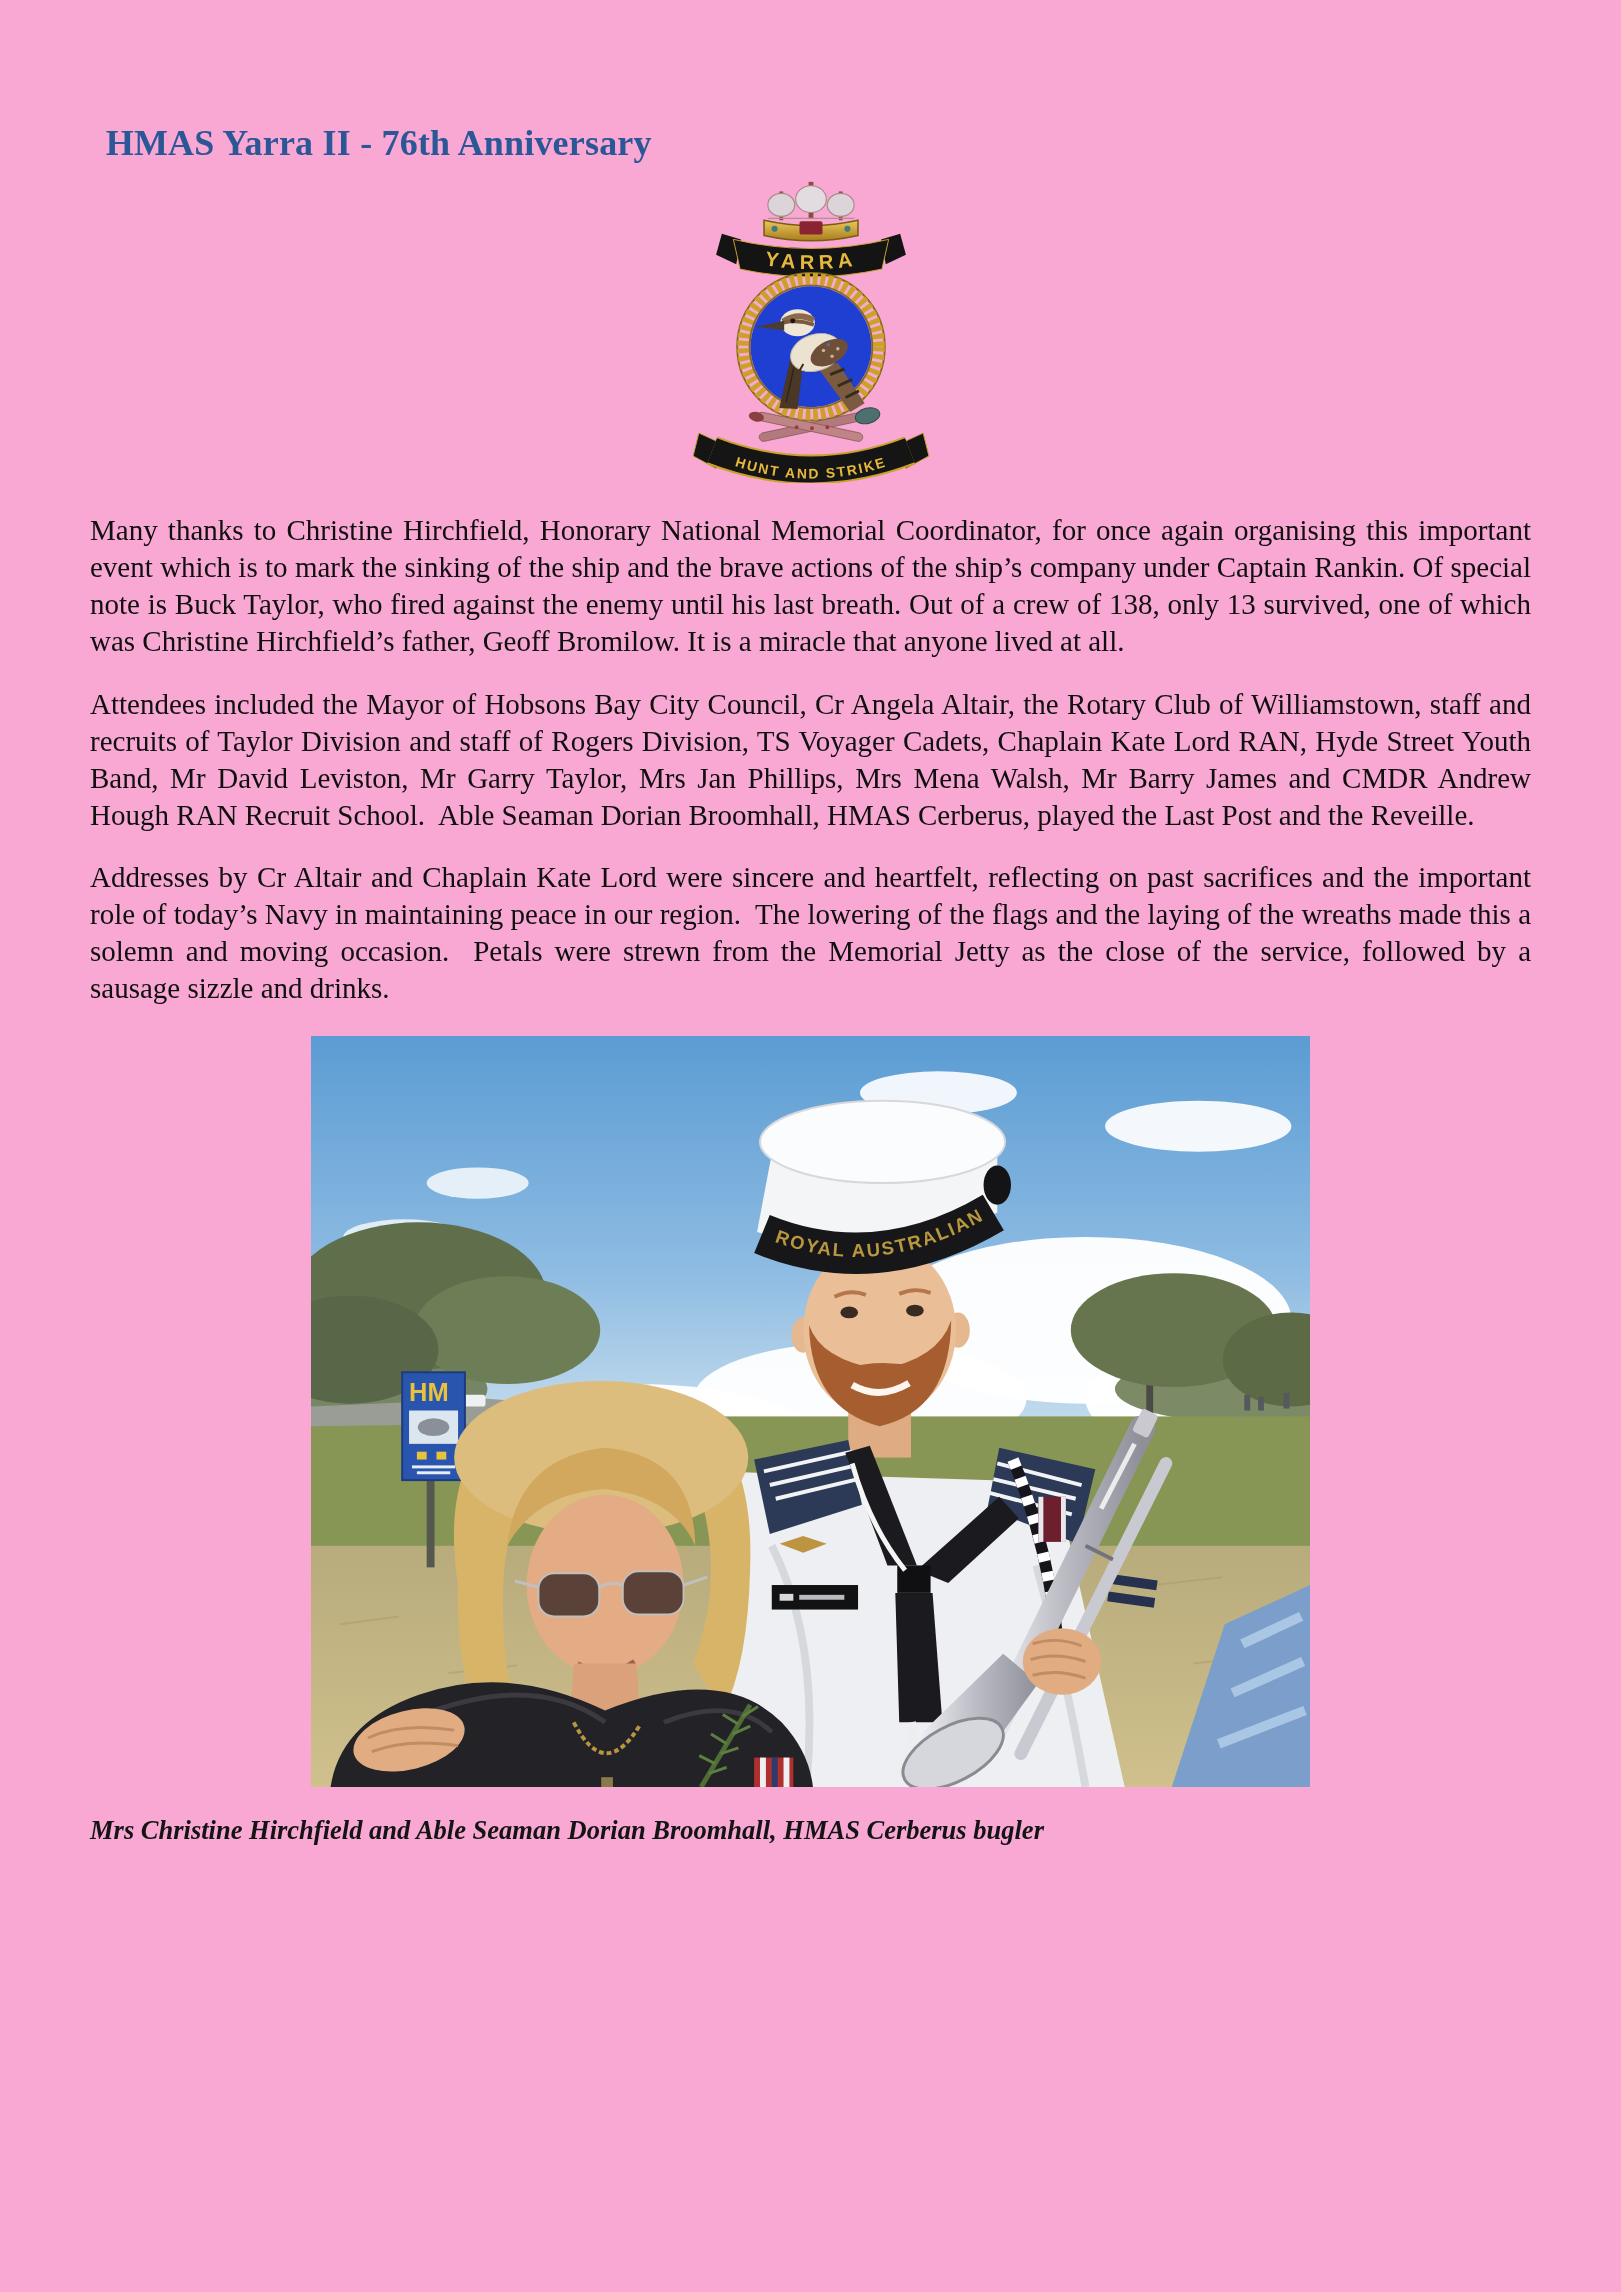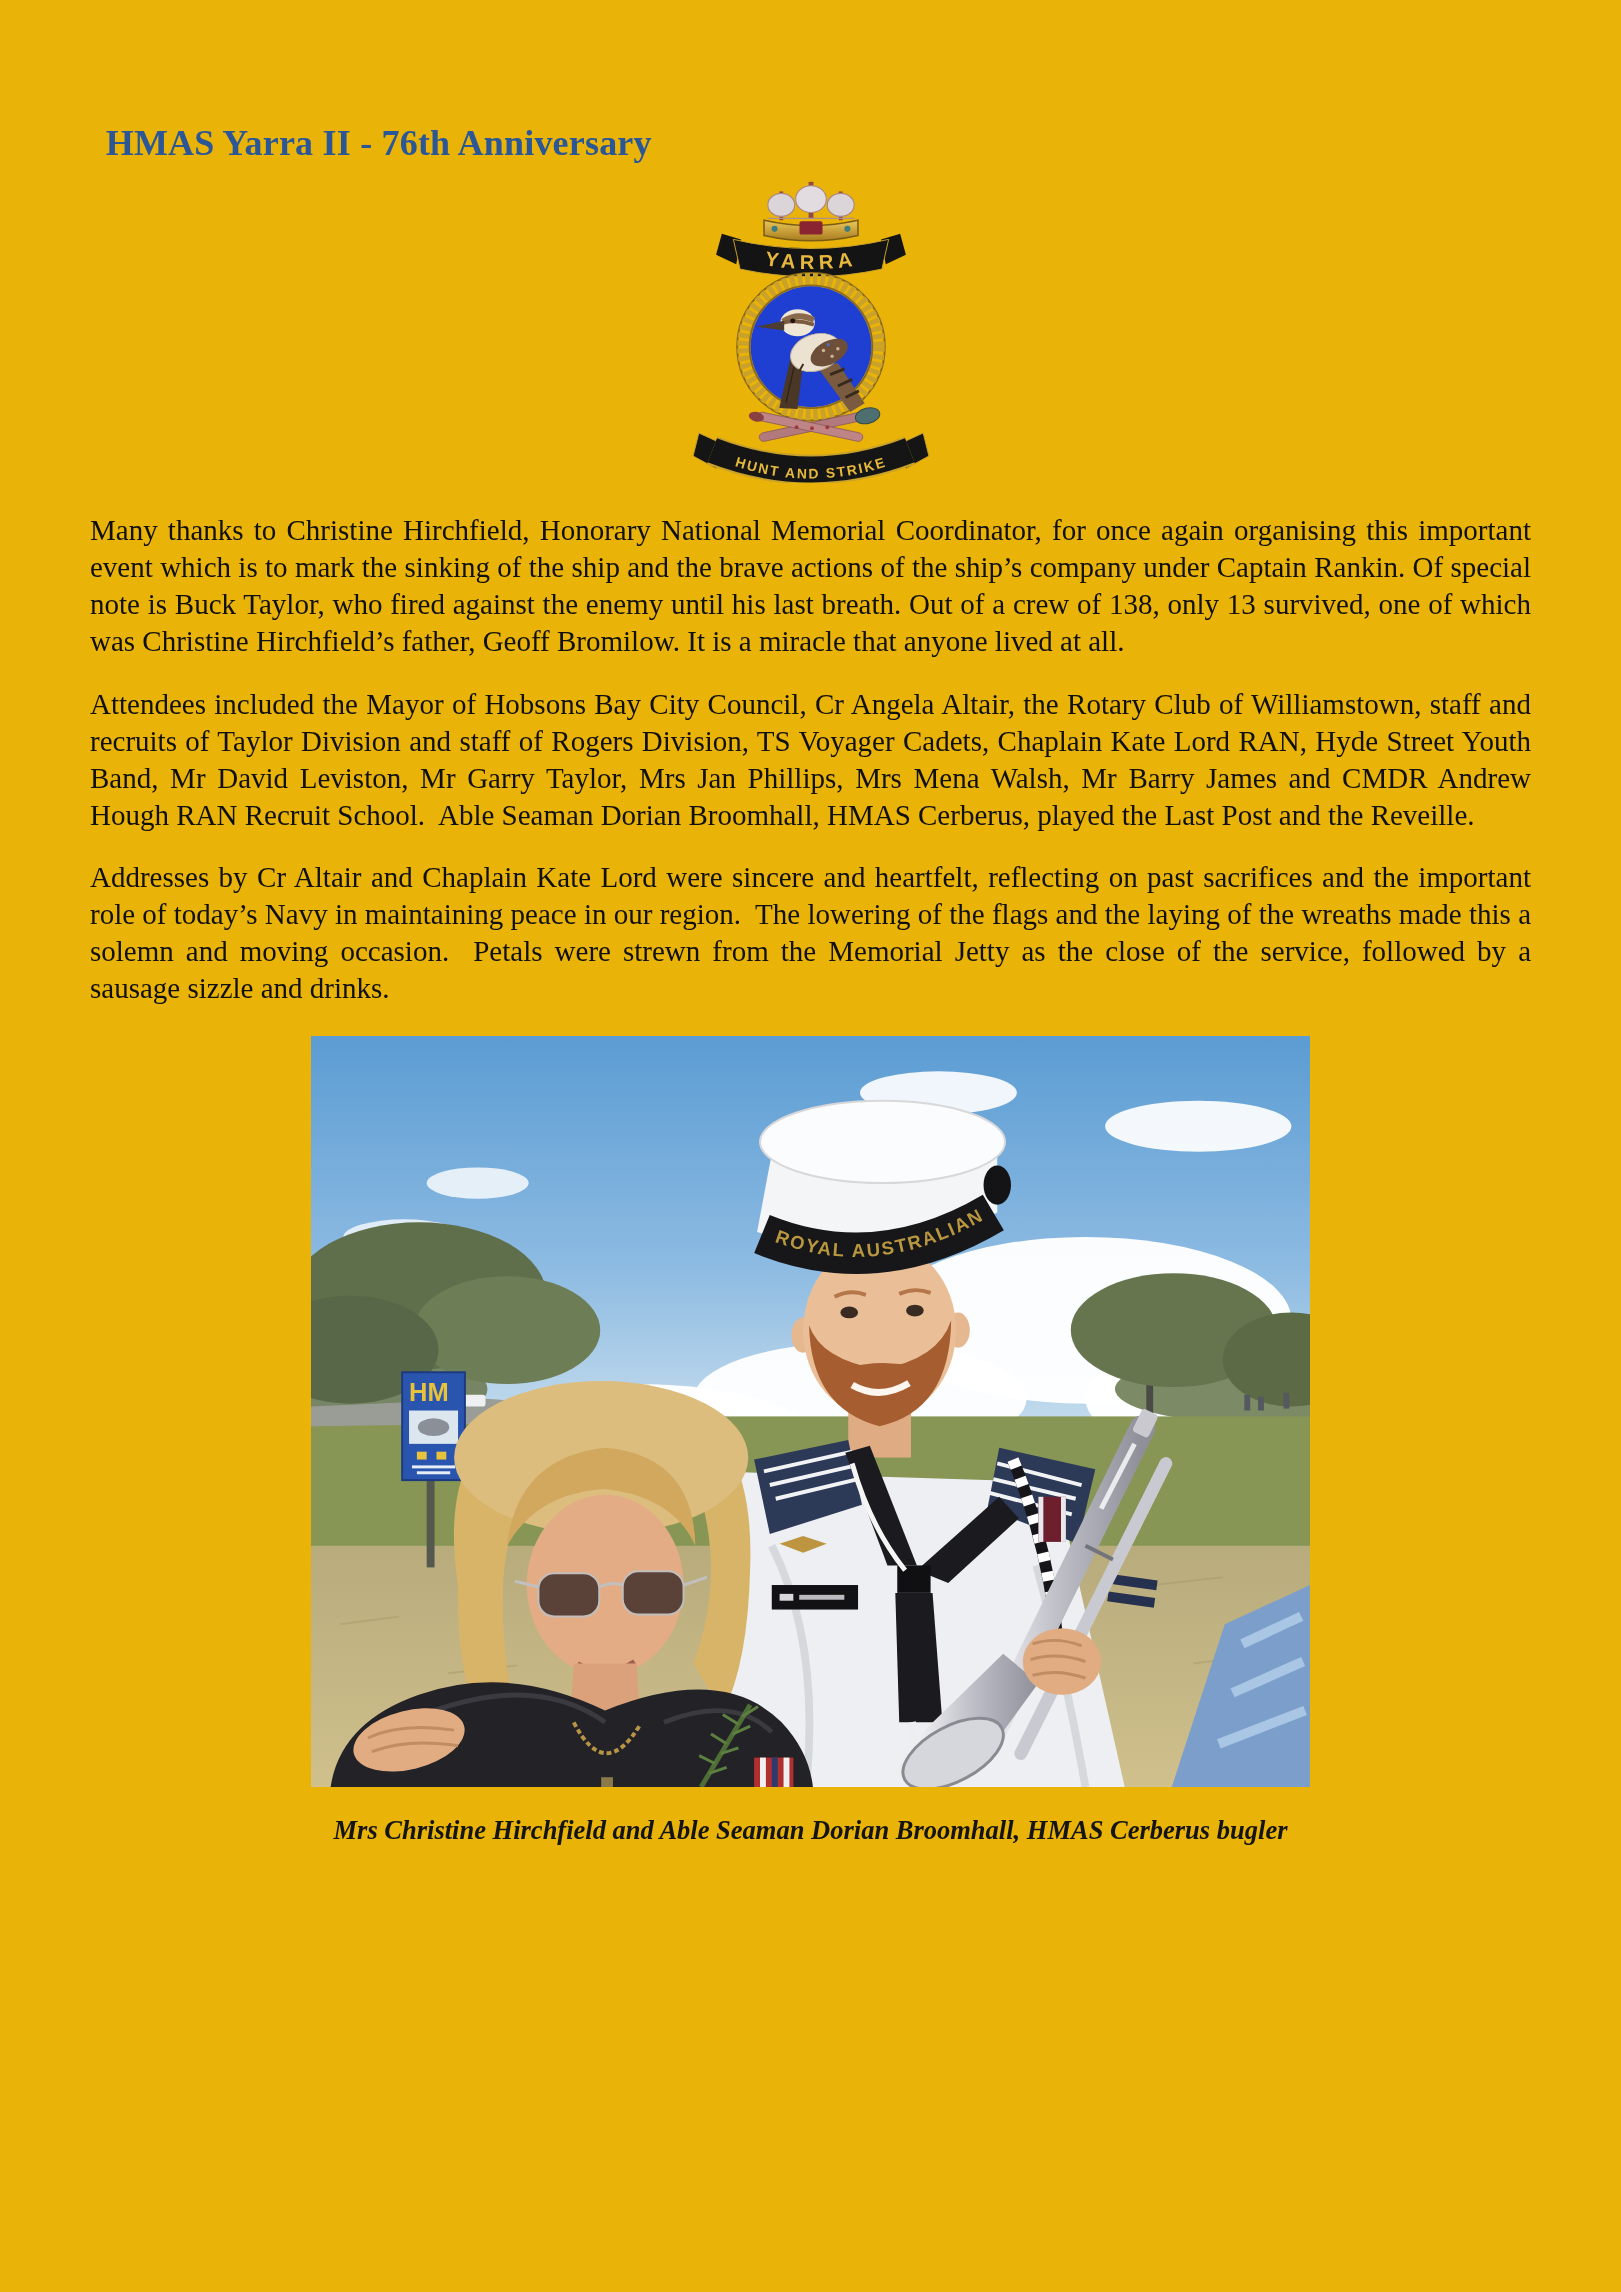--- a/index.html
+++ b/index.html
@@ -1,19 +1,19 @@
 <!DOCTYPE html>
 <html><head>
 <meta charset="utf-8">
 <style>
   html,body{margin:0;padding:0;background:#ffffff;}
   .page{
     position:relative;
     width:1621px;height:2293px;
-    background:#eab308;
+    background:#f9a8d4;
     font-family:"Liberation Serif", serif;
     color:#101010;
     overflow:hidden;
   }
   .content{ padding:0 90px; }
   h1.title{
     margin:123px 0 0 15.7px;
     font-size:36px;
     line-height:41px;
     font-weight:bold;
@@ -27,21 +27,21 @@
     text-align:justify;
     margin:25.5px 0 0 0;
     white-space:pre-wrap;
   }
   .body-text p.first{ margin-top:15.7px; }
   .body-text sup{ font-size:0.62em; line-height:0; }
   .photo-wrap{ text-align:center; margin-top:29px; }
   .photo-frame{ display:inline-block; width:999px; height:751px; }
   p.caption{
     margin:23.5px 0 0 0;
-    text-align:center;
+    text-align:left;
     font-size:26.5px;
     font-style:italic;
     font-weight:bold;
     color:#141414;
   }
 </style>
 </head>
 <body>
 
 <div class="page">

